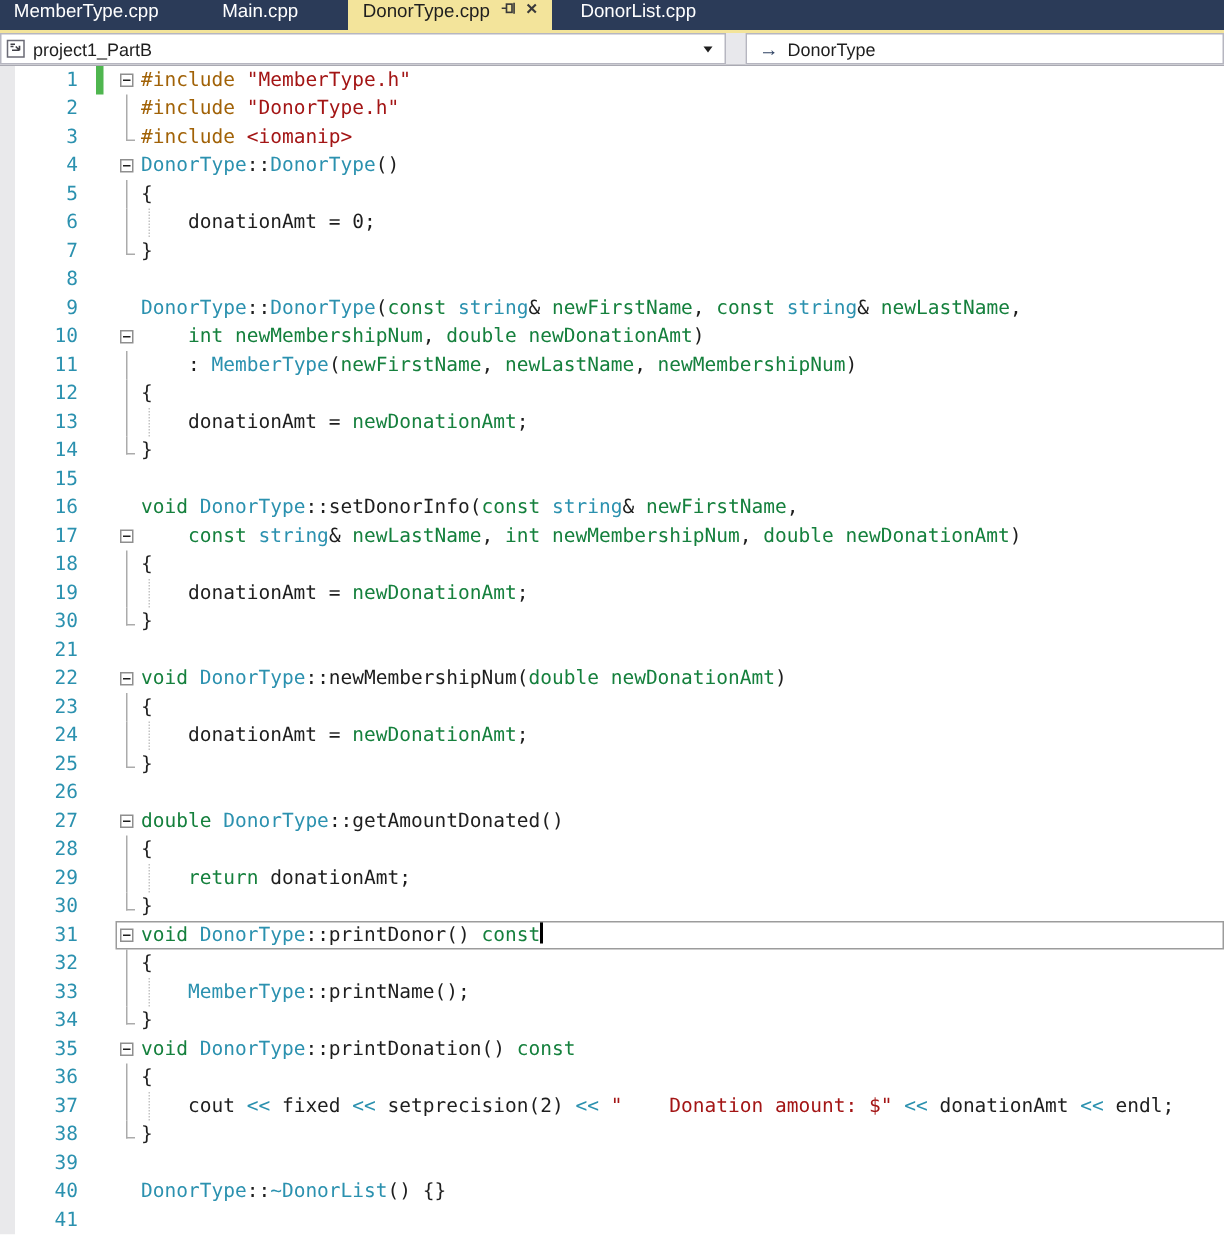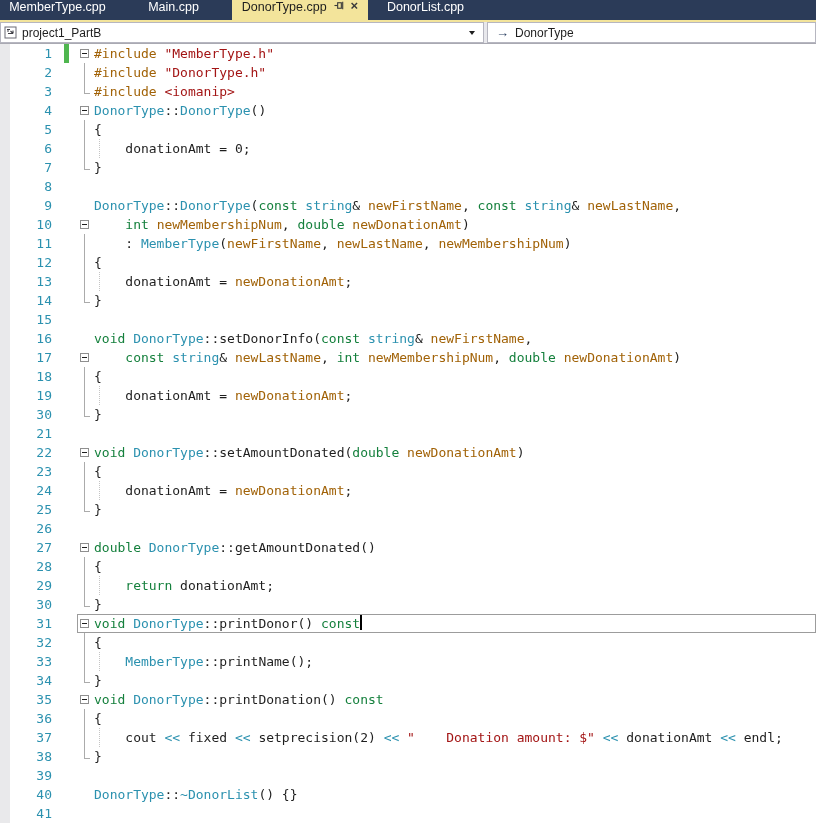--- a/index.html
+++ b/index.html
@@ -10,21 +10,21 @@
   .tab{display:flex;align-items:flex-start;justify-content:center;color:#FFFFFF;font-size:12.5px;cursor:default;box-sizing:border-box;}
   .tab.active{background:#F3E49B;color:#1E1E1E;}
   .tab .label{white-space:nowrap;}
   .tab.active .label{margin-right:7px;}
   .pin{width:11px;height:11px;margin-right:6px;}
   .closex{font-size:13px;line-height:11px;color:#3A3A3A;font-weight:bold;}
 
   
   .navbar{height:21px;background:#E8E8EC;border-bottom:1px solid #A9A9B2;display:flex;font-size:12px;color:#1E1E1E;}
   .combo{background:#FFFFFF;border:1px solid #B6B6C0;box-sizing:border-box;display:flex;align-items:center;height:21px;}
-  .combo-left{width:484px;margin-right:3px;}
+  .combo-left{width:484px;margin-right:13px;}
   .combo-right{flex:1;}
   .proj{width:13px;height:13px;margin:0 5px 0 3px;}
   .dd{width:0;height:0;border-left:3.5px solid transparent;border-right:3.5px solid transparent;border-top:4px solid #1E1E1E;margin-left:auto;margin-right:8px;}
   .navarrow{color:#2E4263;font-weight:bold;font-size:13px;margin:0 6px 0 8px;}
 
   
   .editor{position:relative;background:#FFFFFF;height:779px;}
   .gutterstrip{position:absolute;left:0;top:0;bottom:0;width:10px;background:#E9E9EB;}
   .row{position:relative;display:flex;height:19px;font-family:"DejaVu Sans Mono",monospace;font-size:13px;line-height:19px;white-space:pre;}
   .num{width:55px;text-align:right;padding-right:3px;box-sizing:border-box;color:#2B91AF;}
@@ -36,21 +36,21 @@
   .foldmid{position:absolute;left:17px;top:0;width:1px;height:19px;background:#ABABAB;}
   .foldend{position:absolute;left:17px;top:0;width:6px;height:12px;border-left:1px solid #ABABAB;border-bottom:1px solid #ABABAB;box-sizing:border-box;}
   .guide{position:absolute;left:99px;top:0;height:19px;border-left:1px dotted #C4C4C4;}
   .curbox{position:absolute;left:77px;right:0;top:0;height:19px;border:1px solid #9C9C9C;box-sizing:border-box;pointer-events:none;}
   .codeline{flex:1;}
   .caret{display:inline-block;width:1.5px;height:15px;background:#000;vertical-align:-2px;}
   .k{color:#15803d}
   .t{color:#2B91AF}
   .s{color:#A31515}
   .p{color:#a16207}
-  .m{color:#a16207}
+  .m{color:#15803d}
   .d{color:#1E1E1E}
   .o{color:#2B91AF}
 </style>
 </head>
 <body>
 
 <div class="tabbar">
   <div class="tab" style="width:115px">
     <span class="label">MemberType.cpp</span>
   </div>
@@ -104,21 +104,21 @@
       <div class="row"><div class="num">12</div><div class="chg"></div><div class="fold"><div class="foldmid"></div></div><div class="codeline"><span class="d">{</span></div></div>
       <div class="row"><div class="num">13</div><div class="chg"></div><div class="fold"><div class="foldmid"></div></div><div class="guide"></div><div class="codeline"><span class="d">    donationAmt = </span><span class="m">newDonationAmt</span><span class="d">;</span></div></div>
       <div class="row"><div class="num">14</div><div class="chg"></div><div class="fold"><div class="foldend"></div></div><div class="codeline"><span class="d">}</span></div></div>
       <div class="row"><div class="num">15</div><div class="chg"></div><div class="fold"></div><div class="codeline"></div></div>
       <div class="row"><div class="num">16</div><div class="chg"></div><div class="fold"></div><div class="codeline"><span class="k">void</span><span class="d"> </span><span class="t">DonorType</span><span class="d">::setDonorInfo(</span><span class="k">const</span><span class="d"> </span><span class="t">string</span><span class="d">&amp; </span><span class="m">newFirstName</span><span class="d">,</span></div></div>
       <div class="row"><div class="num">17</div><div class="chg"></div><div class="fold"><div class="foldbox"></div></div><div class="codeline"><span class="d">    </span><span class="k">const</span><span class="d"> </span><span class="t">string</span><span class="d">&amp; </span><span class="m">newLastName</span><span class="d">, </span><span class="k">int</span><span class="d"> </span><span class="m">newMembershipNum</span><span class="d">, </span><span class="k">double</span><span class="d"> </span><span class="m">newDonationAmt</span><span class="d">)</span></div></div>
       <div class="row"><div class="num">18</div><div class="chg"></div><div class="fold"><div class="foldmid"></div></div><div class="codeline"><span class="d">{</span></div></div>
       <div class="row"><div class="num">19</div><div class="chg"></div><div class="fold"><div class="foldmid"></div></div><div class="guide"></div><div class="codeline"><span class="d">    donationAmt = </span><span class="m">newDonationAmt</span><span class="d">;</span></div></div>
       <div class="row"><div class="num">30</div><div class="chg"></div><div class="fold"><div class="foldend"></div></div><div class="codeline"><span class="d">}</span></div></div>
       <div class="row"><div class="num">21</div><div class="chg"></div><div class="fold"></div><div class="codeline"></div></div>
-      <div class="row"><div class="num">22</div><div class="chg"></div><div class="fold"><div class="foldbox"></div></div><div class="codeline"><span class="k">void</span><span class="d"> </span><span class="t">DonorType</span><span class="d">::setAmountDonated(</span><span class="k">double</span><span class="d"> </span><span class="m">newDonationAmt</span><span class="d">)</span></div></div>
+      <div class="row"><div class="num">22</div><div class="chg"></div><div class="fold"><div class="foldbox"></div></div><div class="codeline"><span class="k">void</span><span class="d"> </span><span class="t">DonorType</span><span class="d">::newMembershipNum(</span><span class="k">double</span><span class="d"> </span><span class="m">newDonationAmt</span><span class="d">)</span></div></div>
       <div class="row"><div class="num">23</div><div class="chg"></div><div class="fold"><div class="foldmid"></div></div><div class="codeline"><span class="d">{</span></div></div>
       <div class="row"><div class="num">24</div><div class="chg"></div><div class="fold"><div class="foldmid"></div></div><div class="guide"></div><div class="codeline"><span class="d">    donationAmt = </span><span class="m">newDonationAmt</span><span class="d">;</span></div></div>
       <div class="row"><div class="num">25</div><div class="chg"></div><div class="fold"><div class="foldend"></div></div><div class="codeline"><span class="d">}</span></div></div>
       <div class="row"><div class="num">26</div><div class="chg"></div><div class="fold"></div><div class="codeline"></div></div>
       <div class="row"><div class="num">27</div><div class="chg"></div><div class="fold"><div class="foldbox"></div></div><div class="codeline"><span class="k">double</span><span class="d"> </span><span class="t">DonorType</span><span class="d">::getAmountDonated()</span></div></div>
       <div class="row"><div class="num">28</div><div class="chg"></div><div class="fold"><div class="foldmid"></div></div><div class="codeline"><span class="d">{</span></div></div>
       <div class="row"><div class="num">29</div><div class="chg"></div><div class="fold"><div class="foldmid"></div></div><div class="guide"></div><div class="codeline"><span class="d">    </span><span class="k">return</span><span class="d"> donationAmt;</span></div></div>
       <div class="row"><div class="num">30</div><div class="chg"></div><div class="fold"><div class="foldend"></div></div><div class="codeline"><span class="d">}</span></div></div>
       <div class="row"><div class="curbox"></div><div class="num">31</div><div class="chg"></div><div class="fold"><div class="foldbox"></div></div><div class="codeline"><span class="k">void</span><span class="d"> </span><span class="t">DonorType</span><span class="d">::printDonor() </span><span class="k">const</span><span class="caret"></span></div></div>
       <div class="row"><div class="num">32</div><div class="chg"></div><div class="fold"><div class="foldmid"></div></div><div class="codeline"><span class="d">{</span></div></div>

